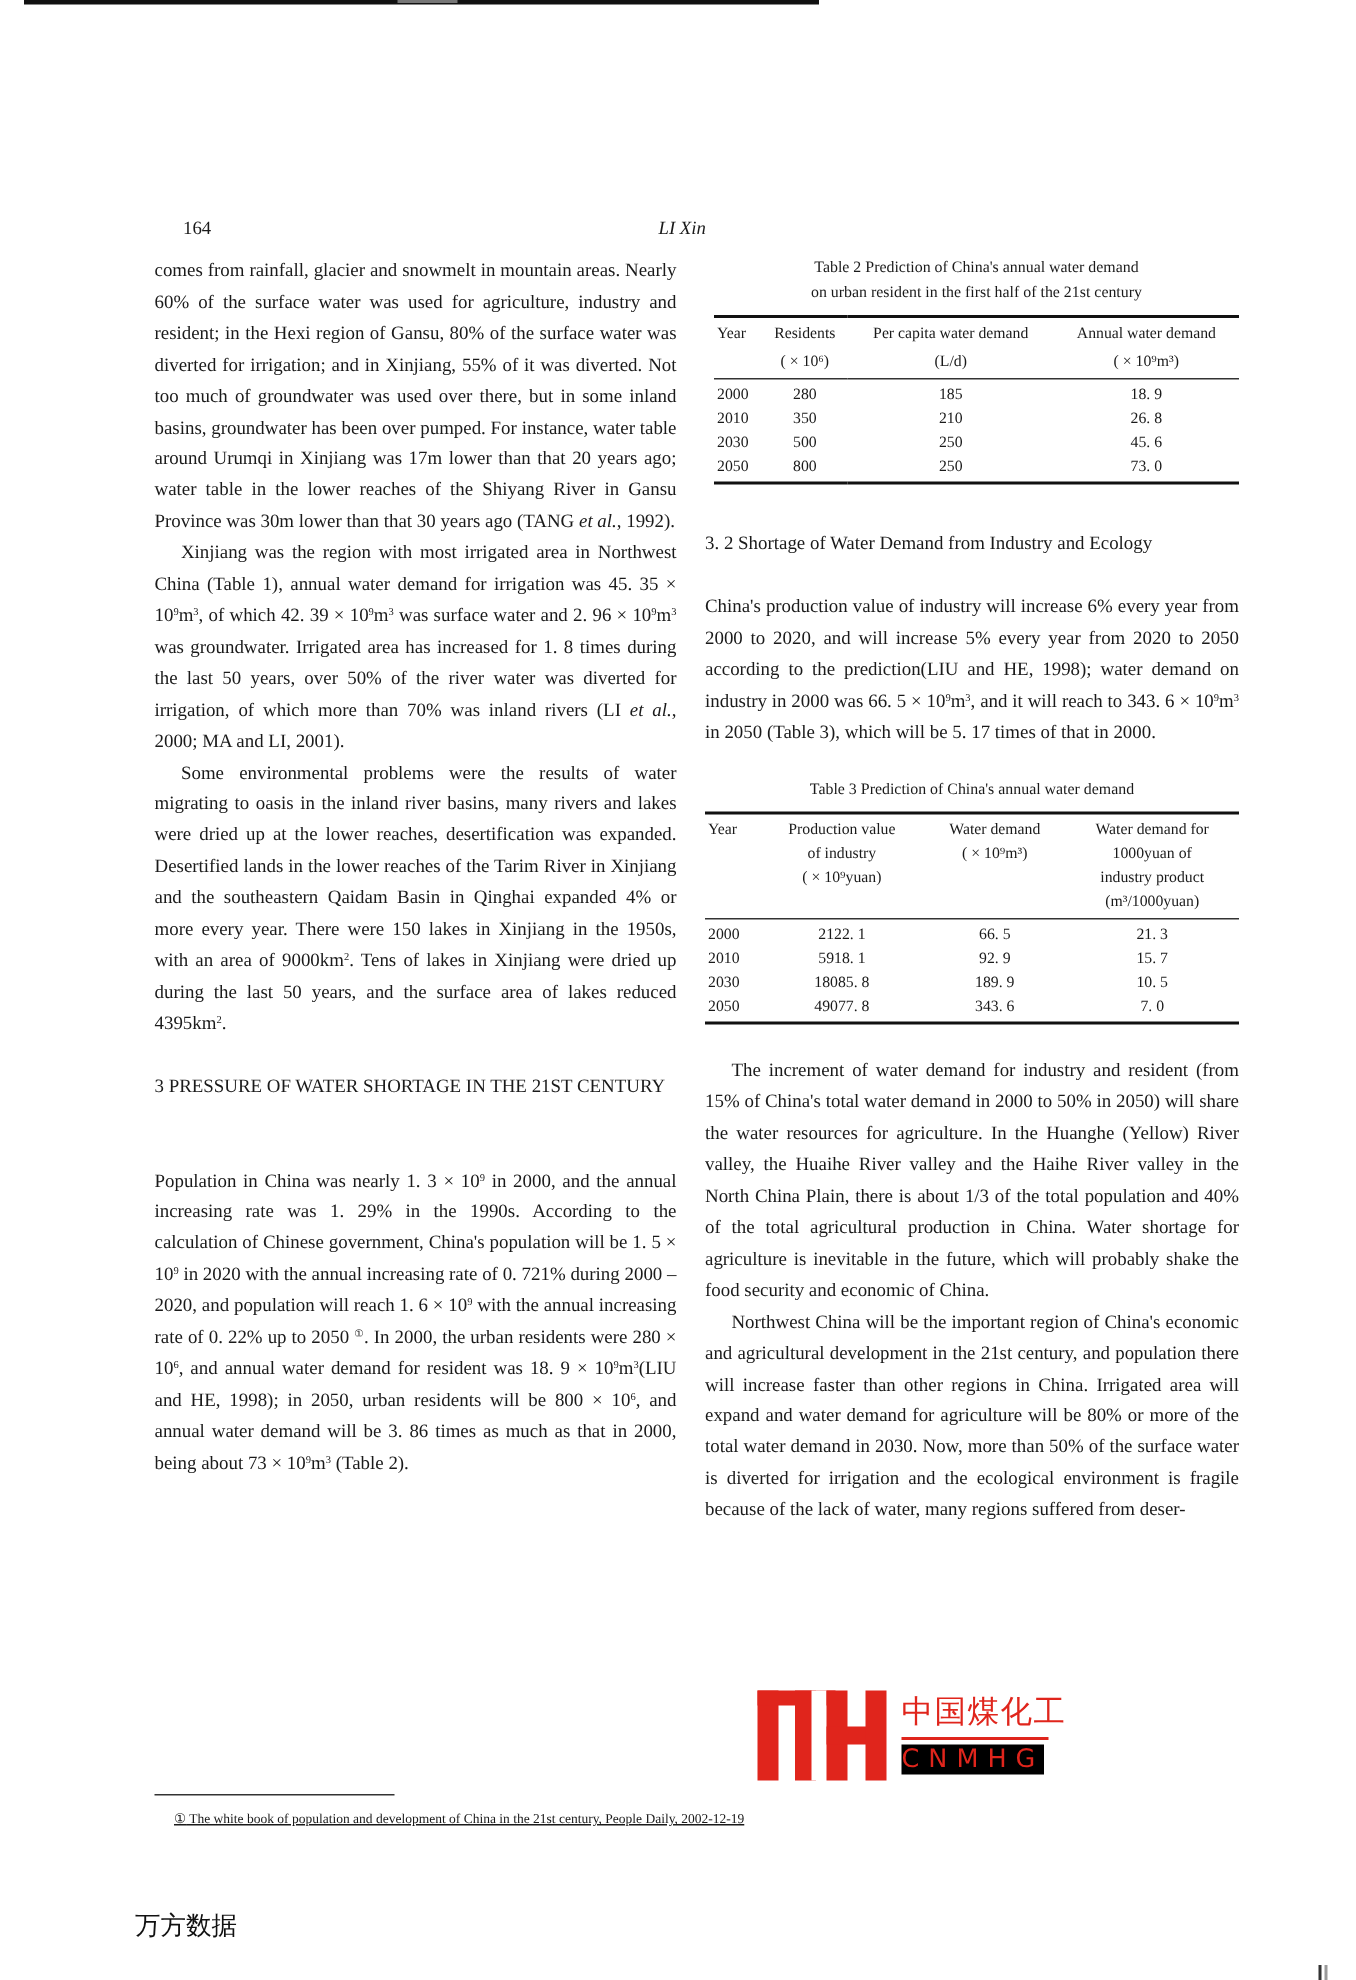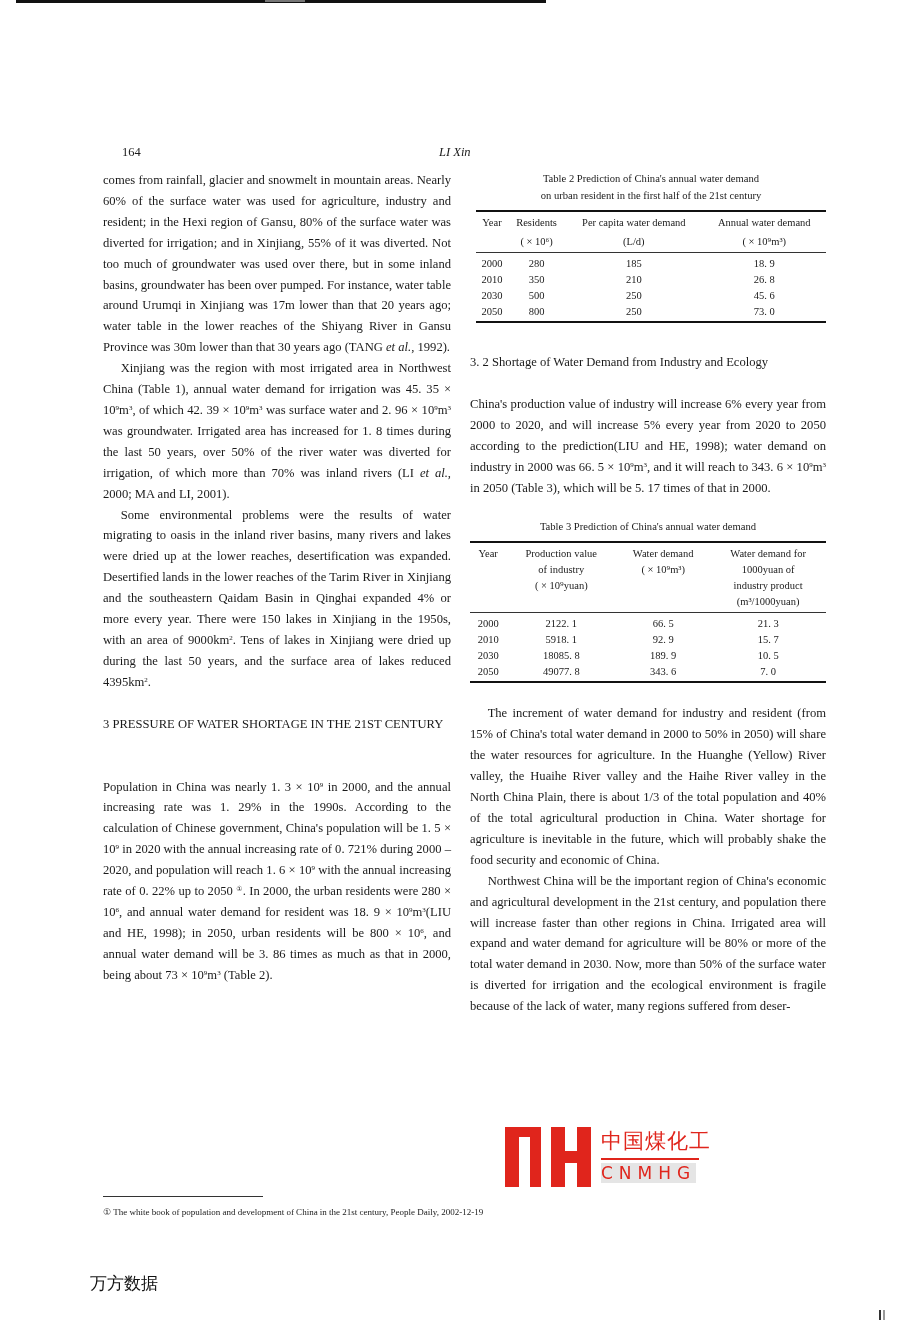--- a/index.html
+++ b/index.html
@@ -18,38 +18,38 @@
   .heading { margin: 0; font-size: 12.6px; line-height: 20.9px; text-align: left; }
   .gap-s { height: 20px; }
   .gap-m { height: 21px; }
   sup { font-size: 7px; line-height: 0; vertical-align: 4px; }
   i.etal { font-style: italic; }
 
   .tbl-caption { text-align: center; font-size: 10.6px; line-height: 17px; margin: 0; }
   table.data { width: 100%; border-collapse: collapse; font-size: 10.5px; line-height: 16px; margin-top: 6px; }
   table.data thead tr:first-child th { border-top: 2px solid #111; }
   table.data th { font-weight: normal; text-align: center; padding: 3px 2px 0 2px; vertical-align: top; }
-  table.data th.yr, table.data td.yr { text-align: center; padding-left: 2px; margin-top: 23px; }
+  table.data th.yr, table.data td.yr { text-align: left; padding-left: 2px; margin-top: 23px; }
   table.data thead tr.last th { border-bottom: 1px solid #333; padding-bottom: 2px; }
   table.data td { text-align: center; padding: 0 2px; }
   table.data tbody tr:first-child td { padding-top: 3px; }
   table.data tbody tr:last-child td { border-bottom: 2px solid #111; padding-bottom: 1px; }
 
   .footnote-rule { position: absolute; left: 103px; top: 1196px; width: 160px; height: 1px; background: #333; }
-  .footnote { position: absolute; left: 103px; top: 1207px; font-size: 9px; }
+  .footnote { position: absolute; left: 116px; top: 1207px; font-size: 9px; text-decoration: underline; }
   .wanfang { position: absolute; left: 90px; top: 1272px; font-family: "DejaVu Sans", sans-serif; font-size: 17px; color: #111; }
   .corner-mark { position: absolute; left: 879px; top: 1310px; width: 2px; height: 10px; background: #333; }
   .corner-mark2 { position: absolute; left: 883px; top: 1310px; width: 2px; height: 10px; background: #999; }
 
   .watermark { position: absolute; left: 503px; top: 1127px; width: 330px; height: 60px; }
   .wm-logo { position: absolute; left: 0; top: 0; width: 88px; height: 60px; }
   .wm-bar { position: absolute; background: #e0251c; }
   .wm-cn { position: absolute; left: 98px; top: 0; font-family: Liberation Sans, sans-serif; font-size: 21px; color: #e0251c; letter-spacing: 1px; background: #fff; padding-right: 2px; }
   .wm-line { position: absolute; left: 98px; top: 31px; width: 98px; height: 2px; background: #e0251c; }
-  .wm-en { position: absolute; left: 98px; top: 36px; font-family: "DejaVu Sans", sans-serif; font-size: 17px; color: #e0251c; letter-spacing: 6px; background: #e5e5e5; }
+  .wm-en { position: absolute; left: 98px; top: 36px; font-family: "DejaVu Sans", sans-serif; font-size: 17px; color: #e0251c; letter-spacing: 6px; background: #000000; }
 </style>
 </head>
 <body>
 
 <div class="top-rule"></div>
 <div class="top-rule2"></div>
 
 <div class="page-number">164</div>
 <div class="running-head">LI Xin</div>
 

